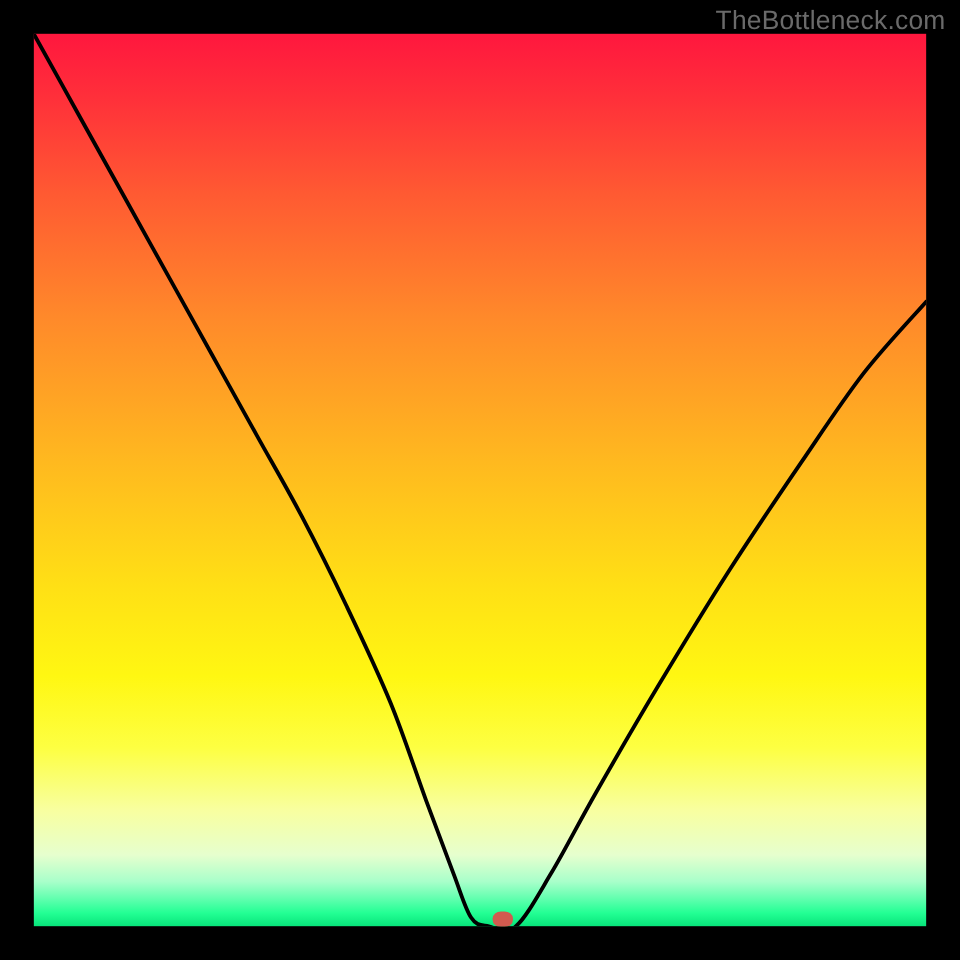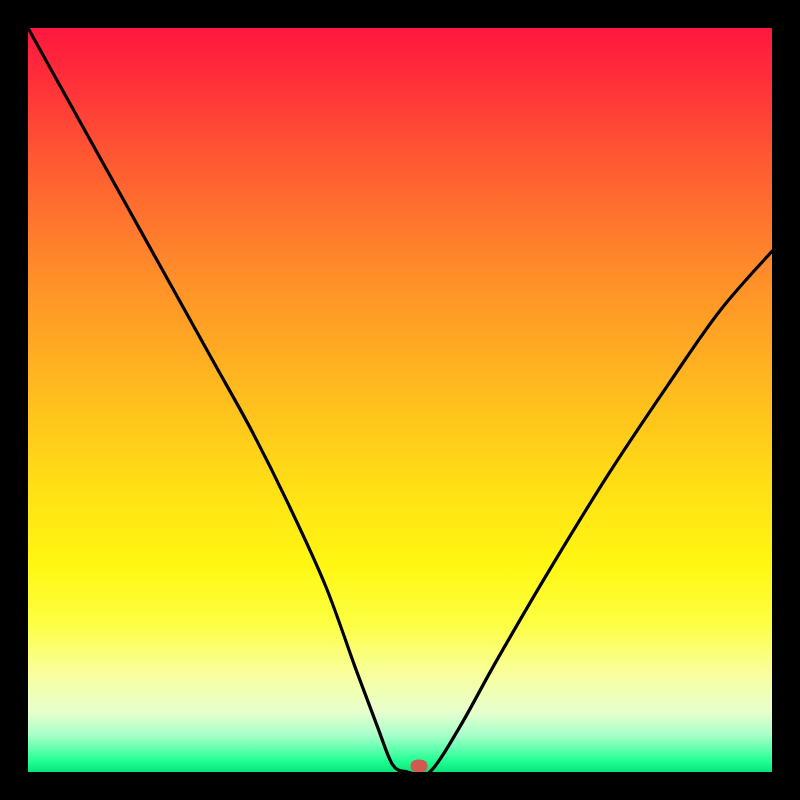--- a/index.html
+++ b/index.html
@@ -74,20 +74,21 @@
     background: #d15a4f;
     border-radius: 7px / 6px;
     transform: translate(-50%, -50%);
     z-index: 3;
   }
 </style>
 </head>
 <body>
 
 <div class="frame">
+  <div class="watermark">TheBottleneck.com</div>
 
   <div class="plot-area">
     <div class="gradient"></div>
 
     <svg class="curve" viewBox="0 0 744 744" preserveAspectRatio="none">
       <path id="curve-path" fill="none" stroke="#000" stroke-width="3.2" stroke-linejoin="round" stroke-linecap="round" d="M 0 0 C 6.2 11.159999999999988 24.800000000000004 44.639999999999915 37.2 66.95999999999992 C 49.6 89.27999999999993 62.00000000000001 111.60000000000007 74.4 133.92000000000007 C 86.80000000000001 156.2400000000001 99.19999999999999 178.56 111.6 200.88 C 124 223.2 136.4 245.51999999999998 148.8 267.84 C 161.20000000000002 290.15999999999997 173.6 312.47999999999996 186 334.79999999999995 C 198.4 357.11999999999995 210.79999999999998 378.2 223.2 401.76 C 235.6 425.32 247.99999999999997 450.12 260.4 476.16 C 272.79999999999995 502.20000000000005 286.44 530.72 297.6 558 C 308.76000000000005 585.28 318.68 616.28 327.36 639.84 C 336.04 663.4000000000001 343.48 683.24 349.68 699.36 C 355.88 715.48 359.6 729.1199999999999 364.56 736.56 C 369.52 744 373.24 742.76 379.44 744 C 385.64 745.24 393.08000000000004 751.44 401.76000000000005 744 C 410.44000000000005 736.56 420.36 717.96 431.52 699.36 C 442.67999999999995 680.76 453.84000000000003 658.4399999999999 468.72 632.4 C 483.6 606.36 502.19999999999993 574.12 520.8 543.12 C 539.4 512.12 560.48 477.4 580.32 446.4 C 600.1600000000001 415.4 621.24 384.4 639.84 357.12 C 658.44 329.84000000000003 674.5600000000001 305.04 691.9200000000001 282.72 C 709.2800000000001 260.40000000000003 735.32 233.12000000000003 744 223.20000000000005"></path>
     </svg>
 
     <div id="marker" class="marker" style="left: 390.6px; top: 738.048px; background: rgb(209, 90, 79);"></div>
   </div>

